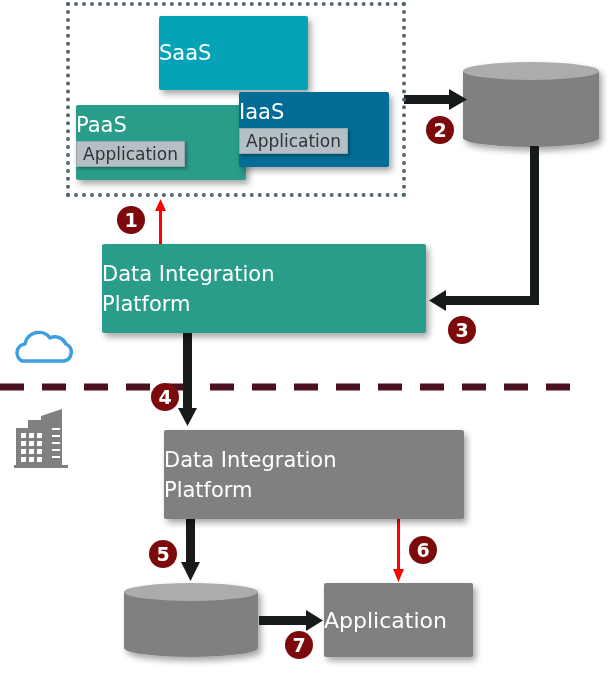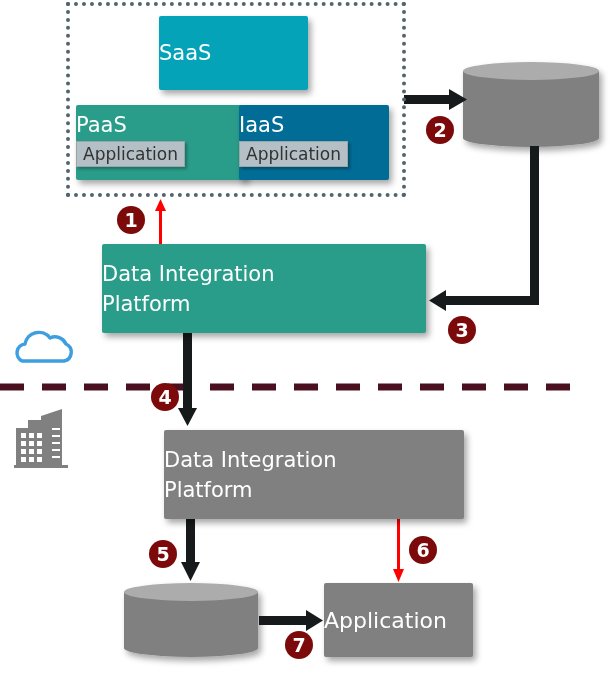--- a/index.html
+++ b/index.html
@@ -1,21 +1,21 @@
 <!DOCTYPE html>
 <html><head>
 <meta charset="utf-8">
 <style>
   html, body { margin:0; padding:0; background:#ffffff; }
   body { width:615px; height:680px; position:relative; overflow:hidden; font-family:"DejaVu Sans", "Liberation Sans", sans-serif; }
   .box { position:absolute; border-radius:2px; box-shadow:3px 4px 6px rgba(0,0,0,0.35); color:#ffffff; display:flex; flex-direction:column; align-items:flex-start; justify-content:center; text-align:center; box-sizing:border-box; }
   .cloud-zone { position:absolute; left:66px; top:2px; width:340px; height:195px; border:4px dotted #52656e; box-sizing:border-box; }
   #saas { left:159px; top:16px; width:149px; height:74px; background:#05a3b7; font-size:21px; }
   #paas { left:76px; top:105px; width:170px; height:75px; background:#2a9d8a; font-size:21px; justify-content:flex-start; padding-top:8px; }
-  #iaas { left:239px; top:105px; width:150px; height:75px; background:#016d96; font-size:21px; justify-content:flex-start; padding-top:8px; }
+  #iaas { left:239px; top:92px; width:150px; height:75px; background:#016d96; font-size:21px; justify-content:flex-start; padding-top:8px; }
   .app-chip { margin-top:4px; background:#b4c0c6; color:#333333; font-size:17px; padding:2px 6px; border:1px solid #9aa6ac; box-shadow:2px 2px 3px rgba(0,0,0,0.3); }
   #dip-cloud { left:102px; top:244px; width:324px; height:89px; background:#2a9d8a; font-size:21px; line-height:30px; }
   #dip-onprem { left:164px; top:430px; width:300px; height:89px; background:#808080; font-size:21px; line-height:30px; }
   #app-onprem { left:324px; top:583px; width:149px; height:74px; background:#808080; font-size:22px; }
   .badge { position:absolute; width:28px; height:28px; border-radius:50%; background:#7c0a0a; color:#ffffff; font-weight:bold; font-size:19px; display:flex; align-items:center; justify-content:center; font-family:"DejaVu Sans", sans-serif; }
   svg.overlay { position:absolute; left:0; top:0; }
 </style>
 </head>
 <body>
 

